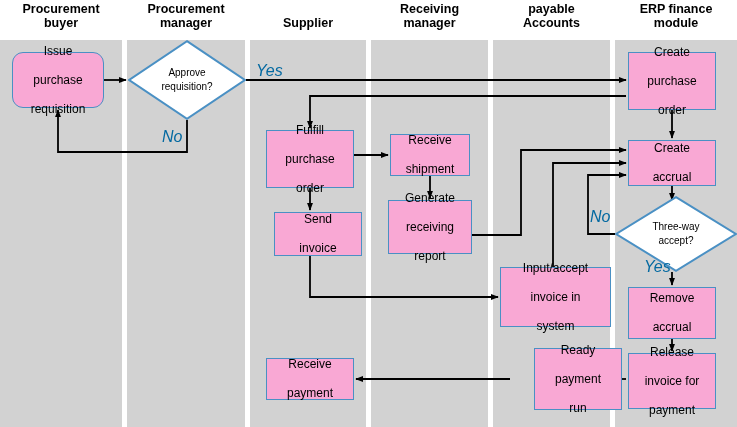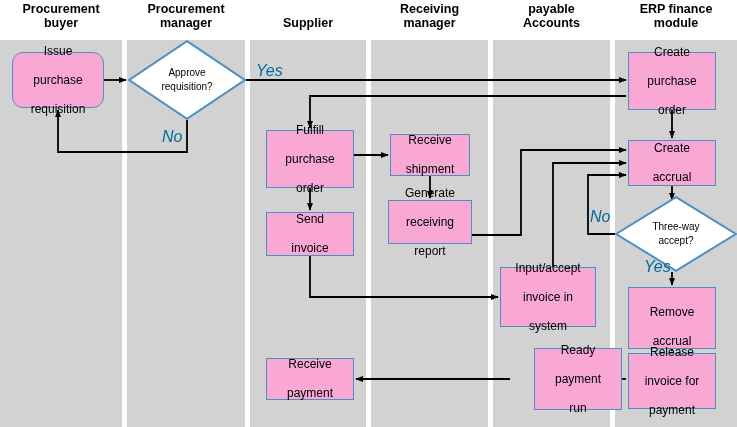--- a/index.html
+++ b/index.html
@@ -196,56 +196,56 @@
     </span>
   </div>
 
   <div class="node" style="left:628px;top:140px;width:88px;height:46px;">
     <span>
       <span>Create</span><br>
       <span>accrual</span>
     </span>
   </div>
 
-  <div class="node" style="left:388px;top:200px;width:84px;height:44px;">
+  <div class="node" style="left:388px;top:200px;width:84px;height:54px;">
     <span>
       <span>Generate</span><br>
       <span>receiving</span><br>
       <span>report</span>
     </span>
   </div>
 
-  <div class="node" style="left:266px;top:212px;width:88px;height:44px;">
+  <div class="node" style="left:274px;top:212px;width:88px;height:44px;">
     <span>
       <span>Send</span><br>
       <span>invoice</span>
     </span>
   </div>
 
   <div class="diamond" style="left:615px;top:196px;width:122px;height:76px;padding-left:12px;">
     <svg class="dshape" viewBox="0 0 122 76" preserveAspectRatio="none">
       <polygon points="61,1.2 120.8,38 61,74.8 1.2,38" fill="#ffffff" stroke="#4a90c4" stroke-width="2"></polygon>
     </svg>
     <div class="dlabel">
       <span>
         <span>Three-way</span><br>
         <span>accept?</span>
       </span>
     </div>
   </div>
 
-  <div class="node" style="left:500px;top:267px;width:96px;height:60px;">
+  <div class="node" style="left:500px;top:267px;width:111px;height:60px;">
     <span>
       <span>Input/accept</span><br>
       <span>invoice in</span><br>
       <span>system</span>
     </span>
   </div>
 
-  <div class="node" style="left:628px;top:287px;width:88px;height:62px;align-items:flex-end;">
+  <div class="node" style="left:628px;top:287px;width:88px;height:52px;">
     <span>
       <span>Remove</span><br>
       <span>accrual</span>
     </span>
   </div>
 
   <div class="node" style="left:628px;top:353px;width:88px;height:56px;">
     <span>
       <span>Release</span><br>
       <span>invoice for</span><br>

